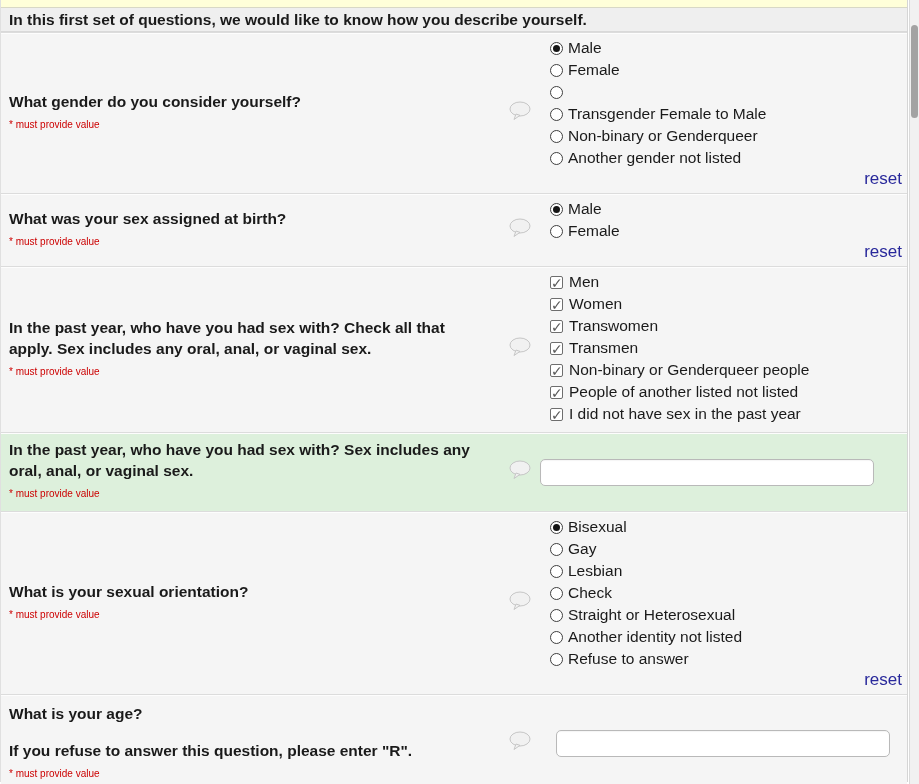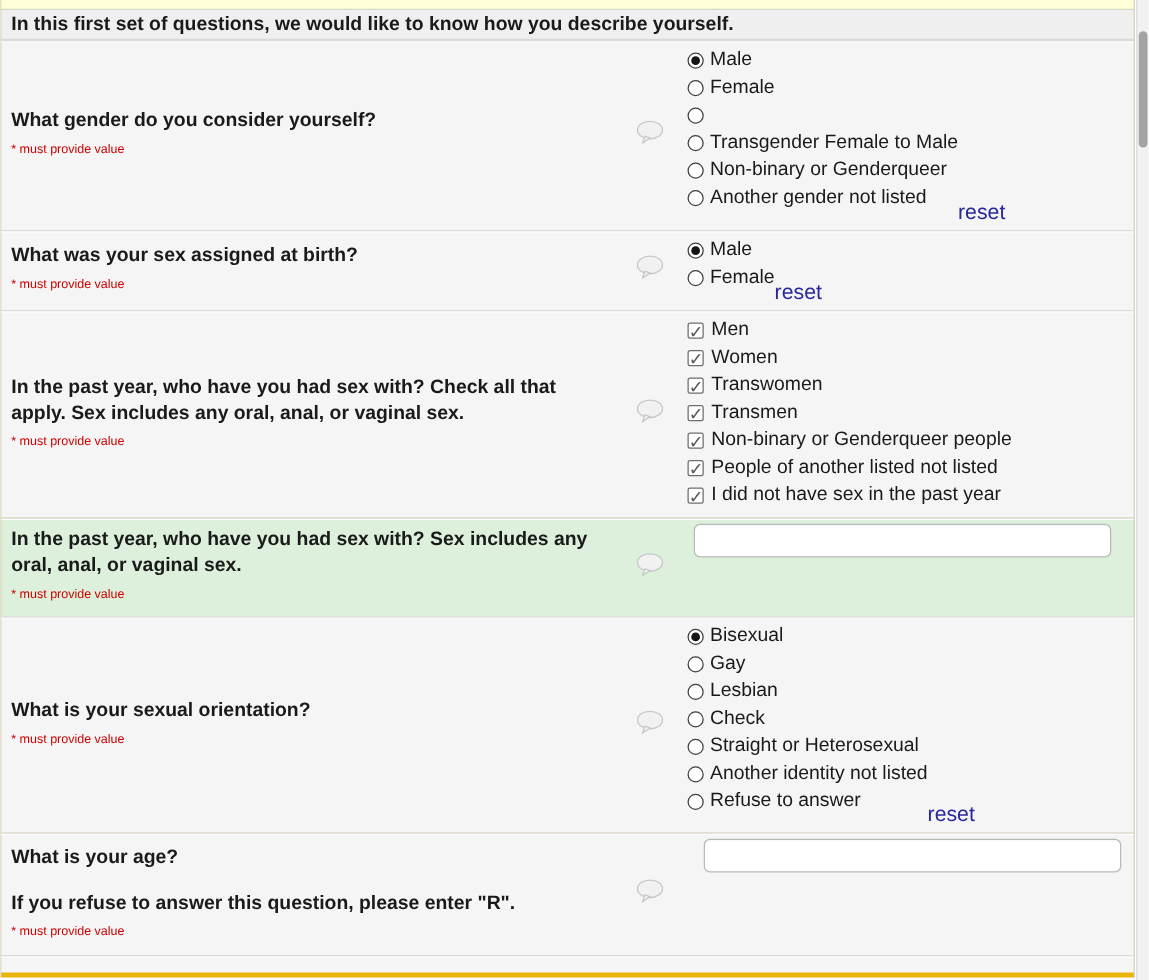--- a/index.html
+++ b/index.html
@@ -9,21 +9,21 @@
     width:919px;height:784px;
     overflow:hidden;
     font-family:"Liberation Sans","DejaVu Sans",sans-serif;
     color:#1a1a1a;
     background:#fff;
   }
   .content{
     position:absolute;left:0;top:0;bottom:2px;width:908px;
     border-left:1px solid #e0e0e0;
     border-right:1px solid #d5d5d5;
-    background:#eab308;
+    background:#f0abfc;
   }
   .top-strip{
     height:8px;
     border-bottom:1px solid #d8d8c6;
   }
   .section-header{
     height:24px;
     display:flex;align-items:center;
     padding:0 8px;
     font-weight:bold;font-size:15.5px;
@@ -40,21 +40,21 @@
     display:flex;align-items:center;justify-content:space-between;
     padding:0 7px 6px 8px;
   }
   .label-text{max-width:474px;}
   .q-label{font-weight:bold;font-size:15.5px;line-height:21px;}
   .q-sublabel{font-weight:bold;font-size:15.5px;line-height:21px;margin-top:16px;}
   .req-note{font-size:10px;margin-top:7px;}
   .bubble{flex:0 0 auto;margin-left:6px;display:inline-block;line-height:0;cursor:pointer;}
   .data-cell{
     flex:1 1 auto;
-    display:flex;
+    display:flex;flex-direction:column;
     padding:4px 3px 2px 0;
   }
   .data-cell.center{justify-content:center;padding-bottom:4px;}
   .opts{display:flex;flex-direction:column;}
   .opt{display:flex;align-items:center;height:22px;cursor:pointer;}
   .ctl{flex:0 0 auto;display:inline-block;position:relative;background:#fff;}
   .ctl.radio{
     width:13px;height:13px;border:1.5px solid #3f3f3f;border-radius:50%;
     margin:0 5px 0 12px;
   }

